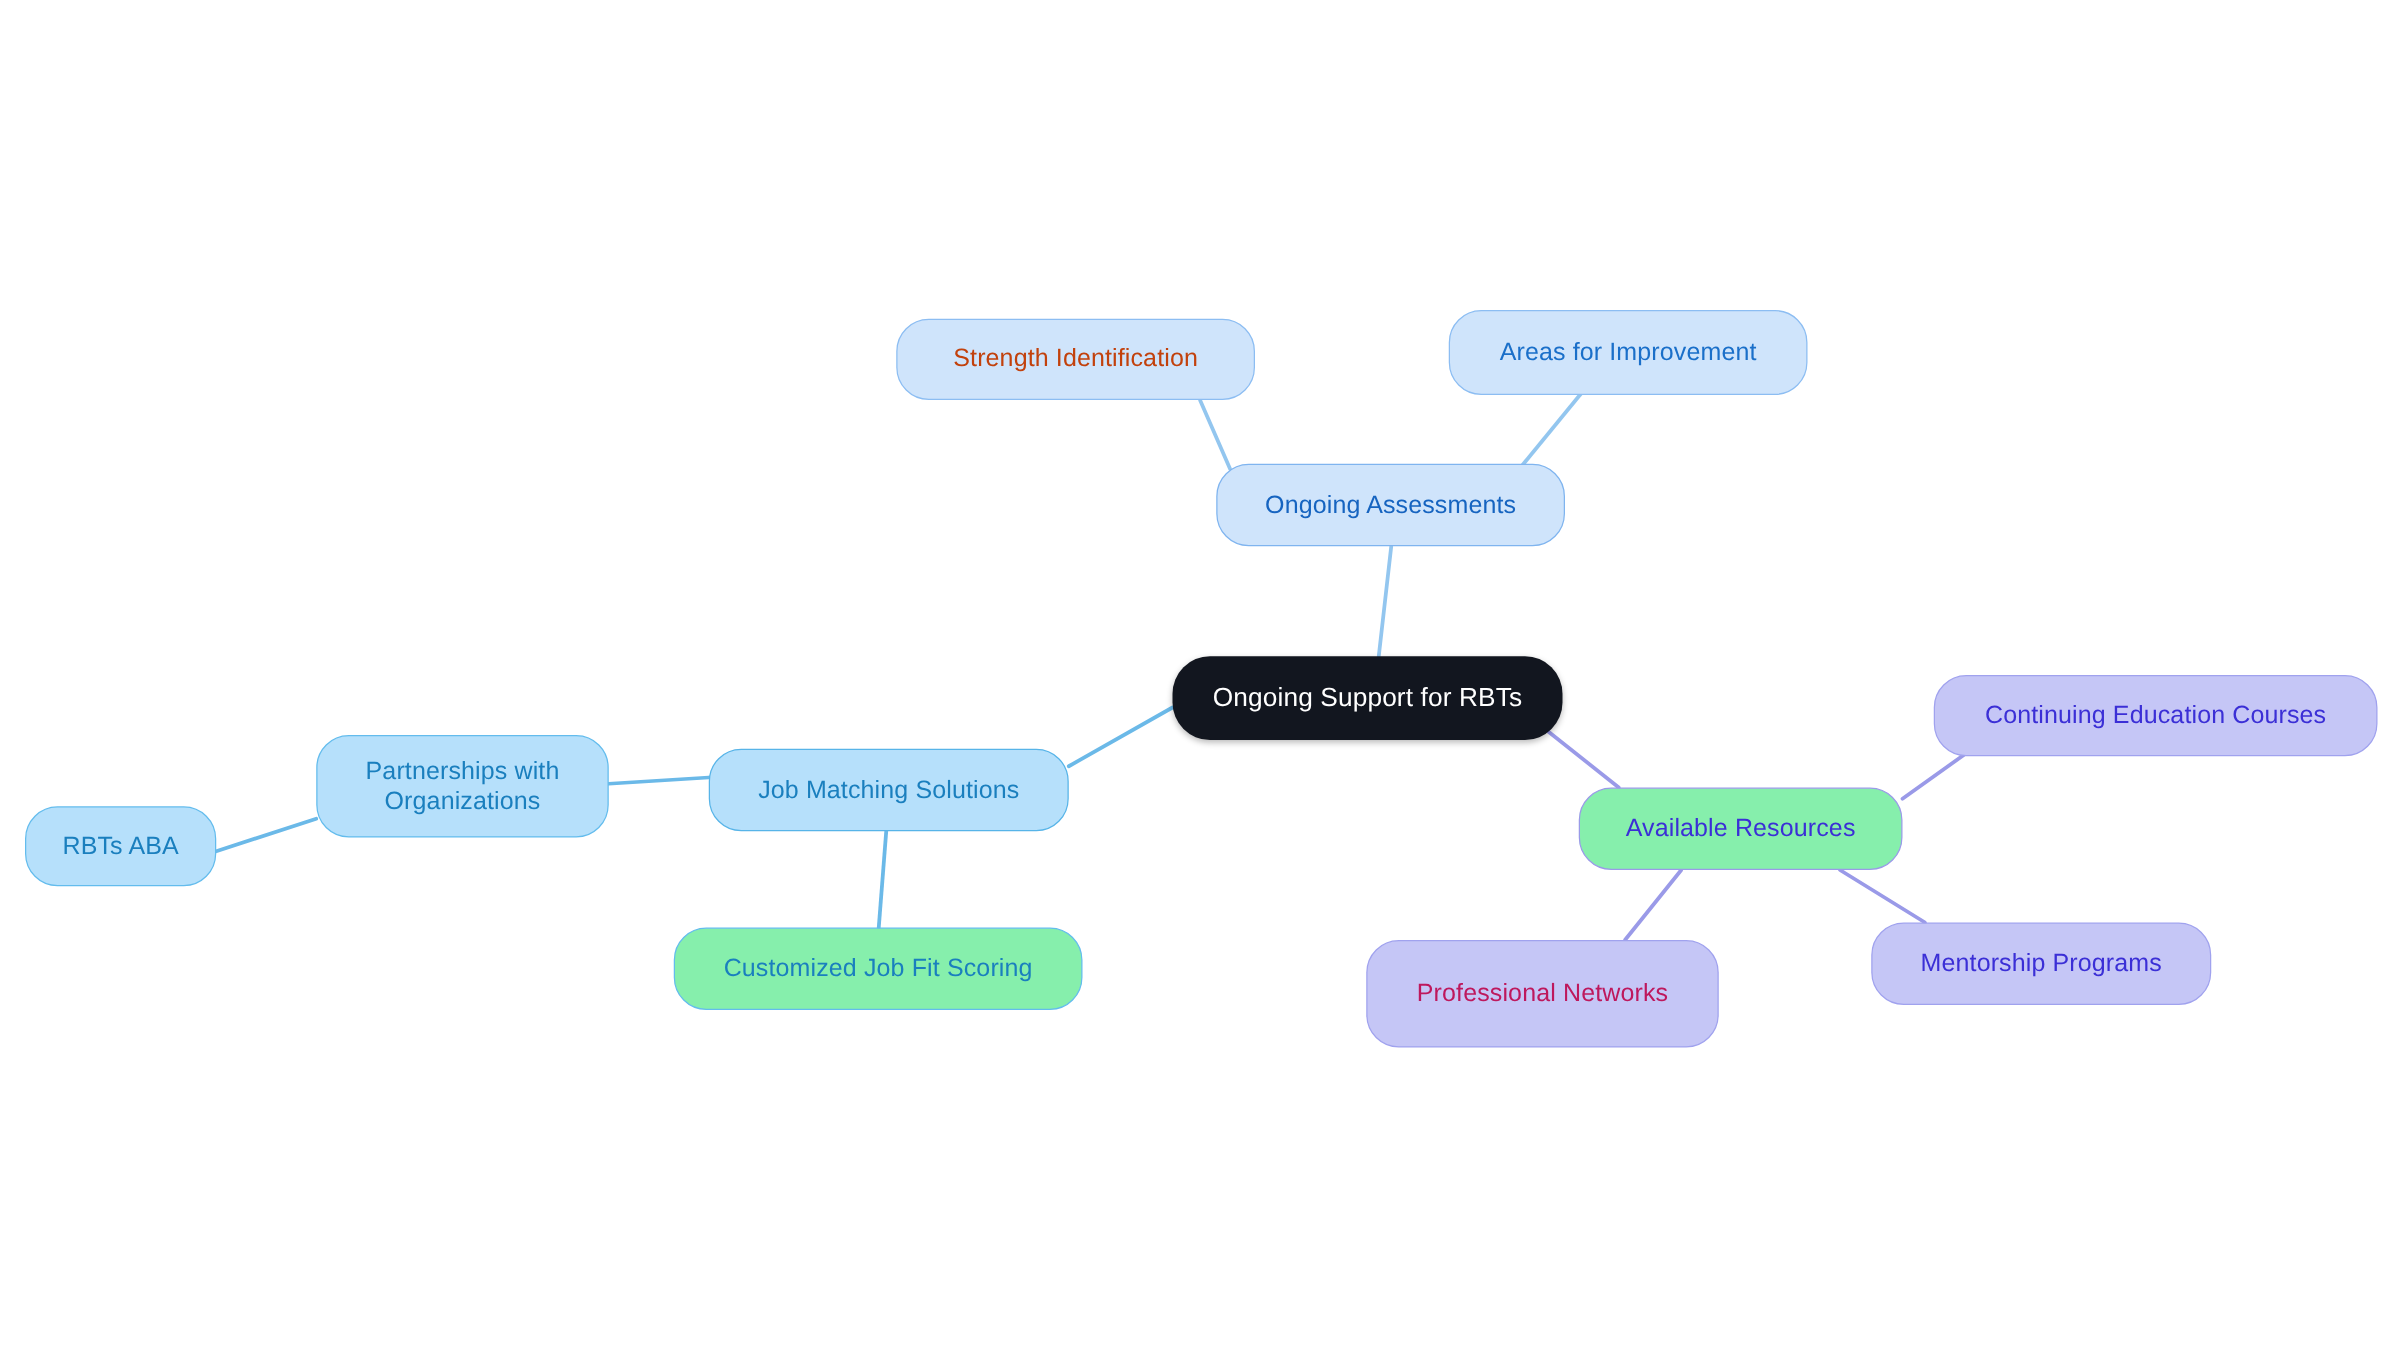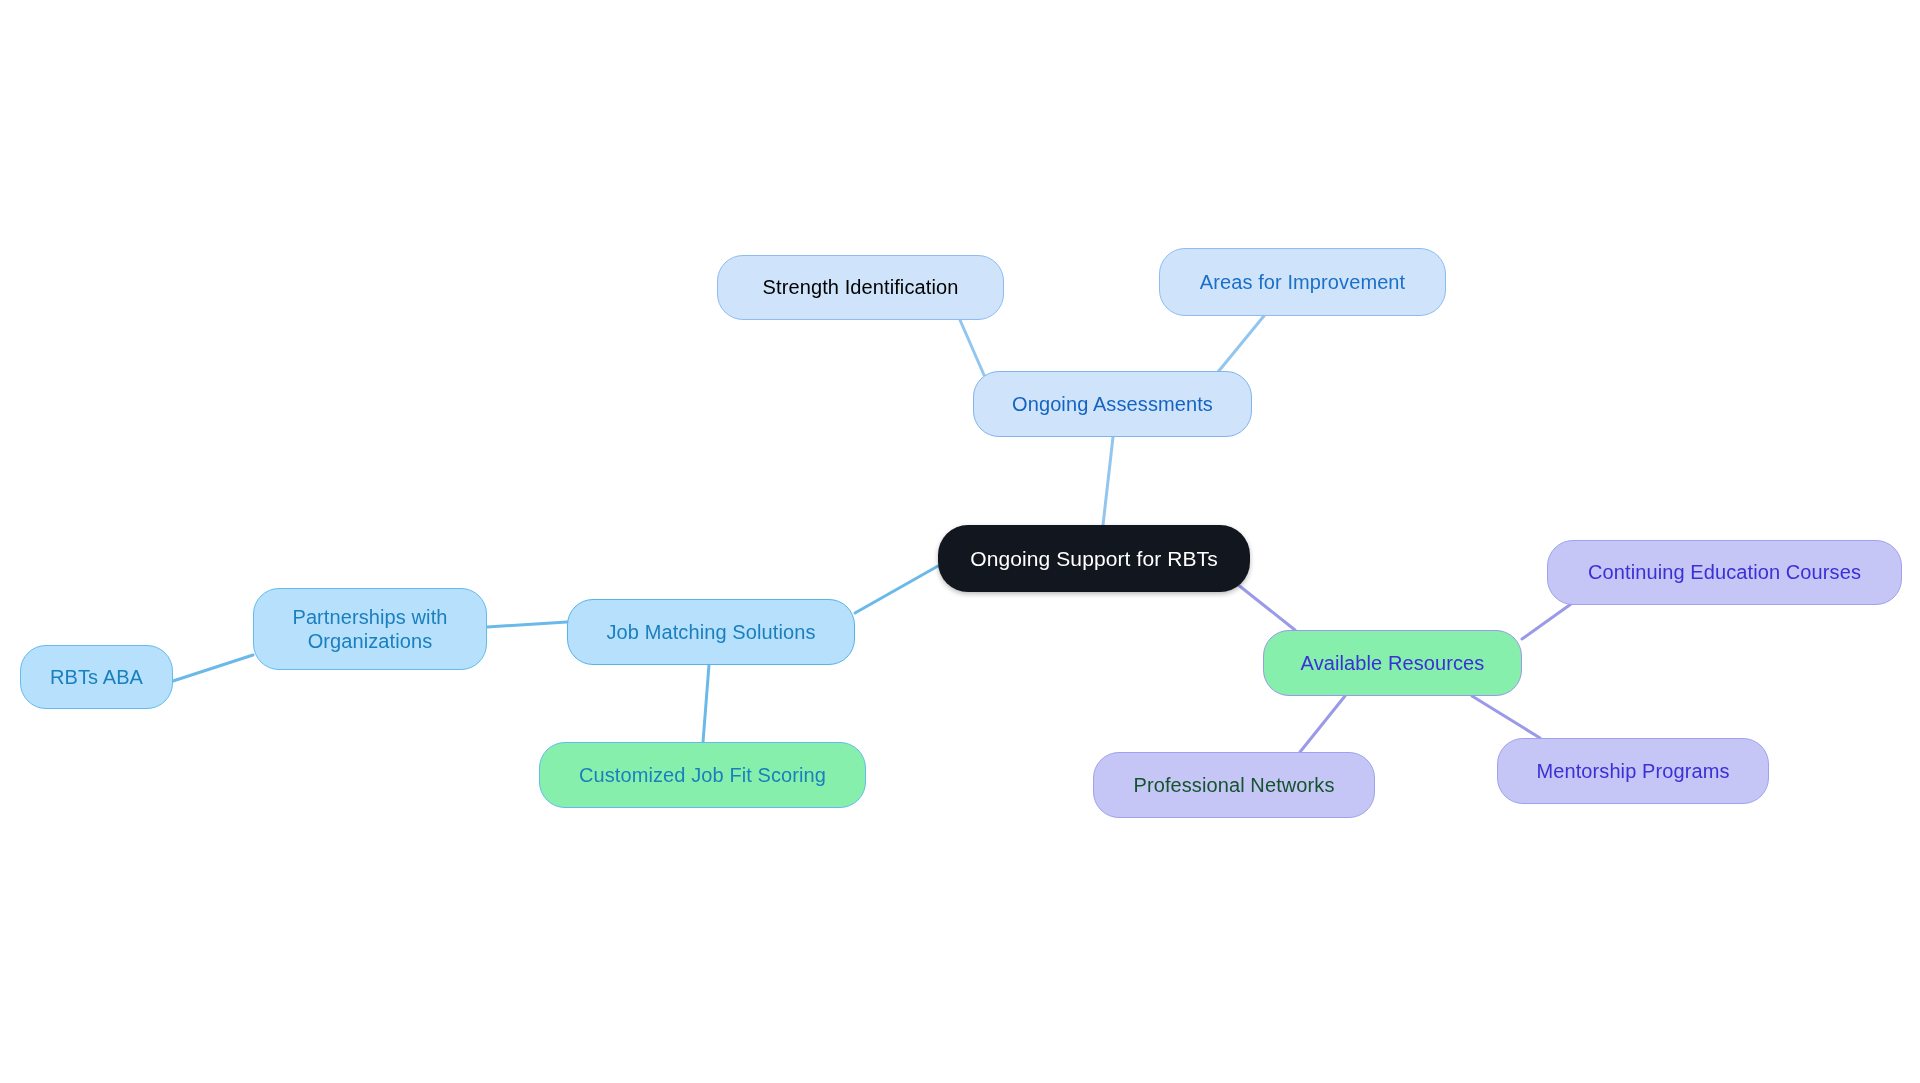--- a/index.html
+++ b/index.html
@@ -68,25 +68,25 @@
       <line x1="253" y1="655" x2="173" y2="681" stroke="#6bb9e8" stroke-width="3" stroke-linecap="round"></line>
       <line x1="710" y1="652" x2="703" y2="742" stroke="#6bb9e8" stroke-width="3" stroke-linecap="round"></line>
       <line x1="1232" y1="580" x2="1295" y2="630" stroke="#9a9ae8" stroke-width="3" stroke-linecap="round"></line>
       <line x1="1522" y1="639" x2="1592" y2="589" stroke="#9a9ae8" stroke-width="3" stroke-linecap="round"></line>
       <line x1="1345" y1="696" x2="1300" y2="752" stroke="#9a9ae8" stroke-width="3" stroke-linecap="round"></line>
       <line x1="1472" y1="696" x2="1540" y2="738" stroke="#9a9ae8" stroke-width="3" stroke-linecap="round"></line>
     </svg>
   <div id="node-layer">
       <div class="node node-root" style="left: 938px; top: 525px; width: 312px; height: 67px; background: rgb(18, 22, 31); border-color: rgb(18, 22, 31); color: rgb(255, 255, 255); font-size: 21px;">Ongoing Support for RBTs</div>
       <div class="node node-branch" style="left: 973px; top: 371px; width: 279px; height: 66px; background: rgb(207, 228, 251); border-color: rgb(127, 180, 239); color: rgb(22, 100, 192); font-size: 20px;">Ongoing Assessments</div>
-      <div class="node node-leaf" style="left: 717px; top: 255px; width: 287px; height: 65px; background: rgb(207, 228, 251); border-color: rgb(140, 189, 242); color: #000000; font-size: 20px;">Strength Identification</div>
+      <div class="node node-leaf" style="left: 717px; top: 255px; width: 287px; height: 65px; background: rgb(207, 228, 251); border-color: rgb(140, 189, 242); color: #c2410c; font-size: 20px;">Strength Identification</div>
       <div class="node node-leaf" style="left: 1159px; top: 248px; width: 287px; height: 68px; background: rgb(207, 228, 251); border-color: rgb(140, 189, 242); color: rgb(26, 111, 201); font-size: 20px;">Areas for Improvement</div>
       <div class="node node-branch" style="left: 567px; top: 599px; width: 288px; height: 66px; background: rgb(182, 224, 251); border-color: rgb(87, 180, 232); color: rgb(26, 127, 190); font-size: 20px;">Job Matching Solutions</div>
       <div class="node node-leaf" style="left: 253px; top: 588px; width: 234px; height: 82px; background: rgb(182, 224, 251); border-color: rgb(99, 188, 237); color: rgb(26, 127, 190); font-size: 20px;">Partnerships with
 Organizations</div>
       <div class="node node-leaf" style="left: 20px; top: 645px; width: 153px; height: 64px; background: rgb(182, 224, 251); border-color: rgb(99, 188, 237); color: rgb(26, 127, 190); font-size: 20px;">RBTs ABA</div>
       <div class="node node-leaf" style="left: 539px; top: 742px; width: 327px; height: 66px; background: #86efac; border-color: rgb(99, 188, 237); color: rgb(26, 127, 190); font-size: 20px;">Customized Job Fit Scoring</div>
       <div class="node node-branch" style="left: 1263px; top: 630px; width: 259px; height: 66px; background: #86efac; border-color: rgb(154, 154, 232); color: rgb(59, 47, 214); font-size: 20px;">Available Resources</div>
       <div class="node node-leaf" style="left: 1547px; top: 540px; width: 355px; height: 65px; background: rgb(197, 198, 246); border-color: rgb(160, 162, 238); color: rgb(59, 47, 214); font-size: 20px;">Continuing Education Courses</div>
-      <div class="node node-leaf" style="left: 1093px; top: 752px; width: 282px; height: 66px; background: rgb(197, 198, 246); border-color: rgb(160, 162, 238); color: #14532d; font-size: 20px;">Professional Networks</div>
+      <div class="node node-leaf" style="left: 1093px; top: 752px; width: 282px; height: 86px; background: rgb(197, 198, 246); border-color: rgb(160, 162, 238); color: #be185d; font-size: 20px;">Professional Networks</div>
       <div class="node node-leaf" style="left: 1497px; top: 738px; width: 272px; height: 66px; background: rgb(197, 198, 246); border-color: rgb(160, 162, 238); color: rgb(59, 47, 214); font-size: 20px;">Mentorship Programs</div>
     </div>
 </div>
 
 </body></html>

